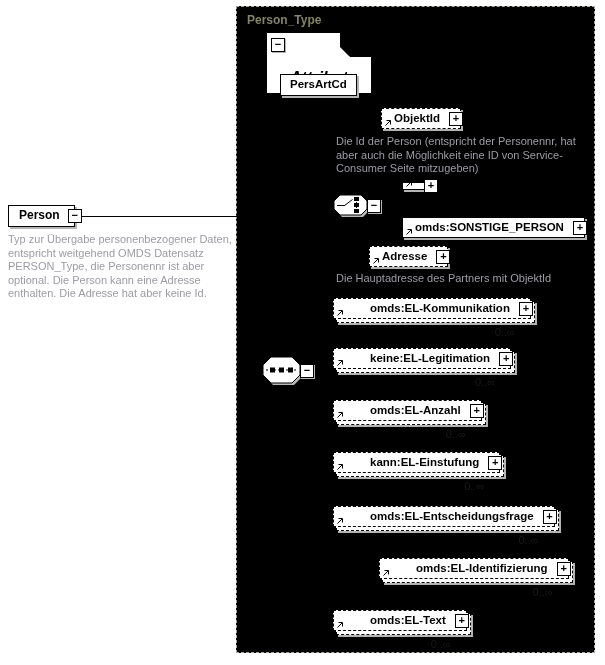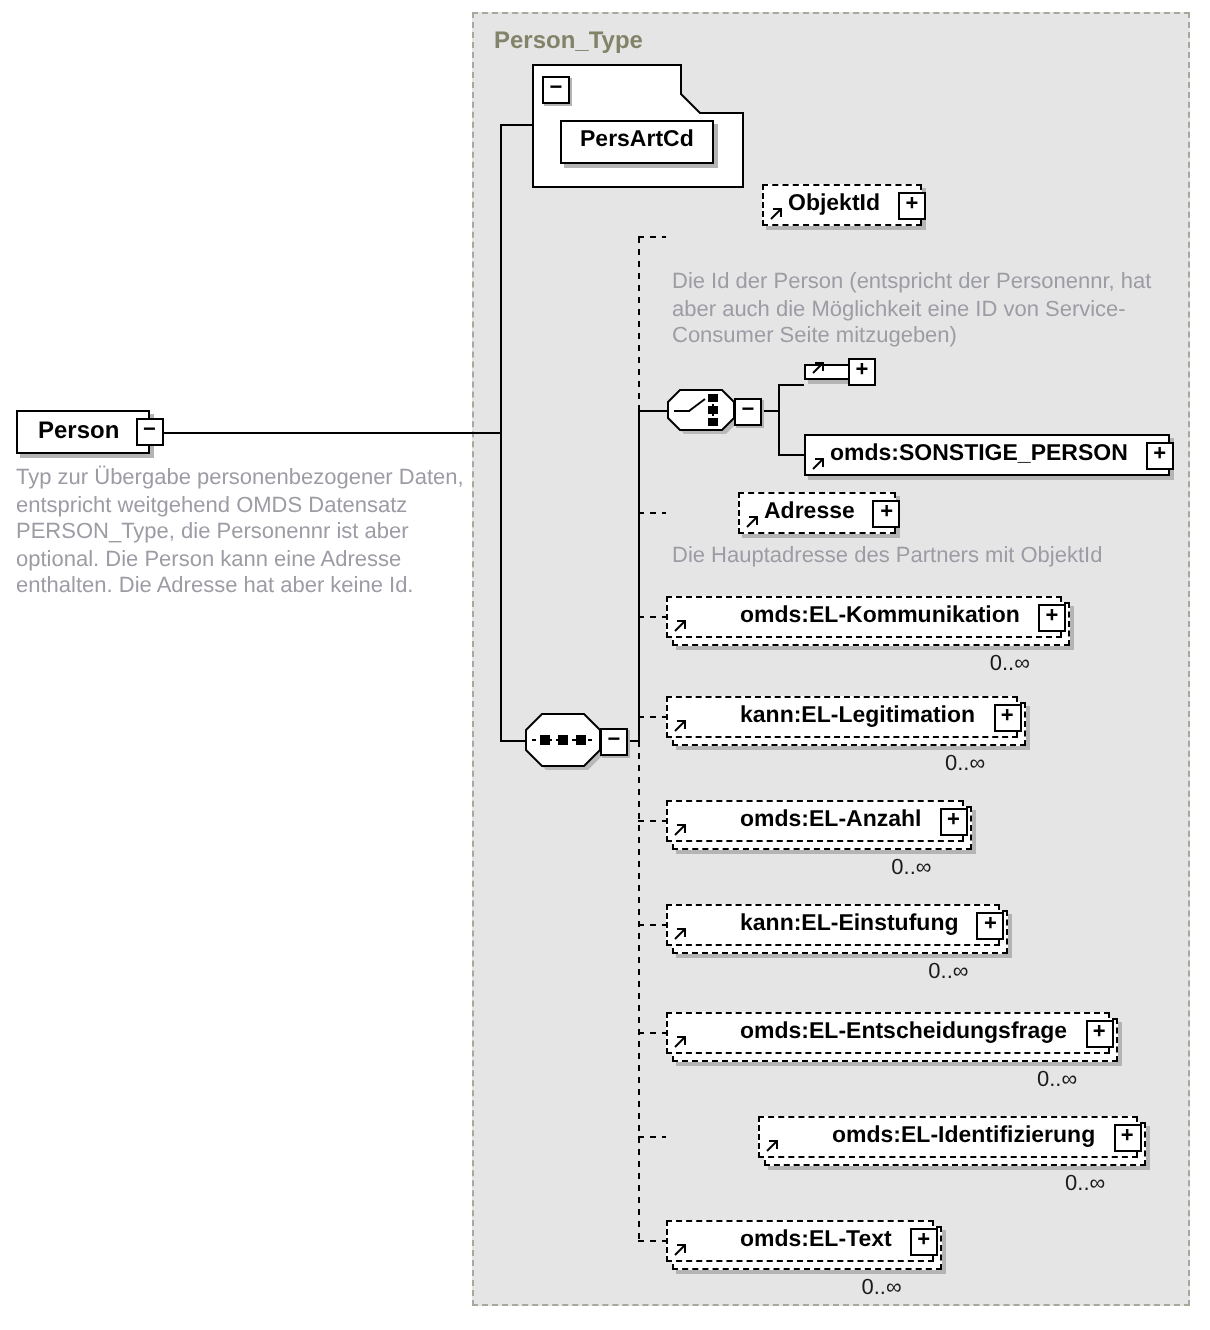--- a/index.html
+++ b/index.html
@@ -2,21 +2,21 @@
 <html><head>
 <meta charset="utf-8">
 <style>
   html,body { margin:0; padding:0; }
   body {
     width:605px; height:665px; position:relative; background:#ffffff;
     font-family:"Liberation Sans", sans-serif; overflow:hidden;
   }
   .container {
     position:absolute; left:236px; top:6px; width:359px; height:647px;
-    background:#e5e5e5; border:1px dashed #A8A89C; z-index:0; box-sizing:border-box;
+    background:#000000; border:1px dashed #A8A89C; z-index:0; box-sizing:border-box;
   }
   .container-title {
     position:absolute; left:10px; top:6px; font-size:12px; font-weight:bold; color:#83836A;
   }
   #lines { position:absolute; left:0; top:0; z-index:1; pointer-events:none; }
   .node { position:absolute; z-index:2; }
   .box {
     position:relative; z-index:1; background:#fff; border:1px solid #000;
     font-size:11.5px; font-weight:bold; line-height:13px; color:#000;
     padding:3px 20px 3px 12px; white-space:nowrap; box-shadow:2px 2px 0 #b4b4b4;
@@ -39,21 +39,21 @@
     box-shadow:1px 1px 0 #b4b4b4; cursor:pointer;
   }
   .ref { position:absolute; left:2px; bottom:1px; z-index:2; line-height:0; }
   .desc { position:absolute; z-index:2; font-size:11px; line-height:13.5px; color:#9C9CA4; }
   .occ {
     position:absolute; right:16px; top:100%; margin-top:7px;
     font-size:11px; font-weight:normal; color:#1a1a1a; z-index:2; white-space:nowrap;
   }
   .attr-label { position:absolute; left:290px; top:37px; font-size:16px; font-style:italic; font-weight:bold; z-index:2;margin-top:32px; }
   .person-root .box { font-size:12px; padding:3px 14px 4px 10px; }
-  .plain .box { padding:3px 9px 4px 9px; }
+  .plain .box { padding:3px 9px 4px 9px;margin-top:14px; }
 </style>
 </head>
 <body>
 
 <div class="container">
   <div class="container-title">Person_Type</div>
 </div>
 
 <svg id="lines" width="605" height="665">
   <g stroke="#000" stroke-width="1" shape-rendering="crispEdges" fill="none">
@@ -117,21 +117,21 @@
 </div>
 
 <div class="node person-root" style="left:8px; top:205px;">
   <div class="box">
     <span>Person</span>
     <span class="pm person-pm">−</span>
   </div>
 </div>
 <div class="desc" style="left:8px; top:233px; width:232px;">Typ zur Übergabe personenbezogener Daten, entspricht weitgehend OMDS Datensatz PERSON_Type, die Personennr ist aber optional. Die Person kann eine Adresse enthalten. Die Adresse hat aber keine Id.</div>
 
-<div class="node" style="left:333px; top:92px;padding-left:48px;">
+<div class="node" style="left:333px; top:108px;padding-left:48px;">
   <div class="box dashed">
     <span class="ref"><svg width="8" height="8">
           <path d="M1.5,6.5 L6,2 M2.5,1.5 H6.5 V5.5" stroke="#000" fill="none"></path>
         </svg></span>
     <span>ObjektId</span>
     <span class="pm">+</span>
   </div>
 </div>
 <div class="desc" style="left:336px; top:135px; width:252px;">Die Id der Person (entspricht der Personennr, hat aber auch die Möglichkeit eine ID von Service-Consumer Seite mitzugeben)</div>
 
@@ -178,21 +178,21 @@
   </div>
   <span class="occ">0..∞</span>
 </div>
 
 <div class="node multi" style="left:333px; top:348px;">
   <div class="stack"></div>
   <div class="box dashed">
     <span class="ref"><svg width="8" height="8">
           <path d="M1.5,6.5 L6,2 M2.5,1.5 H6.5 V5.5" stroke="#000" fill="none"></path>
         </svg></span>
-    <span>kann:EL-Legitimation</span>
+    <span>keine:EL-Legitimation</span>
     <span class="pm">+</span>
   </div>
   <span class="occ">0..∞</span>
 </div>
 
 <div class="node multi" style="left:333px; top:400px;">
   <div class="stack"></div>
   <div class="box dashed">
     <span class="ref"><svg width="8" height="8">
           <path d="M1.5,6.5 L6,2 M2.5,1.5 H6.5 V5.5" stroke="#000" fill="none"></path>

